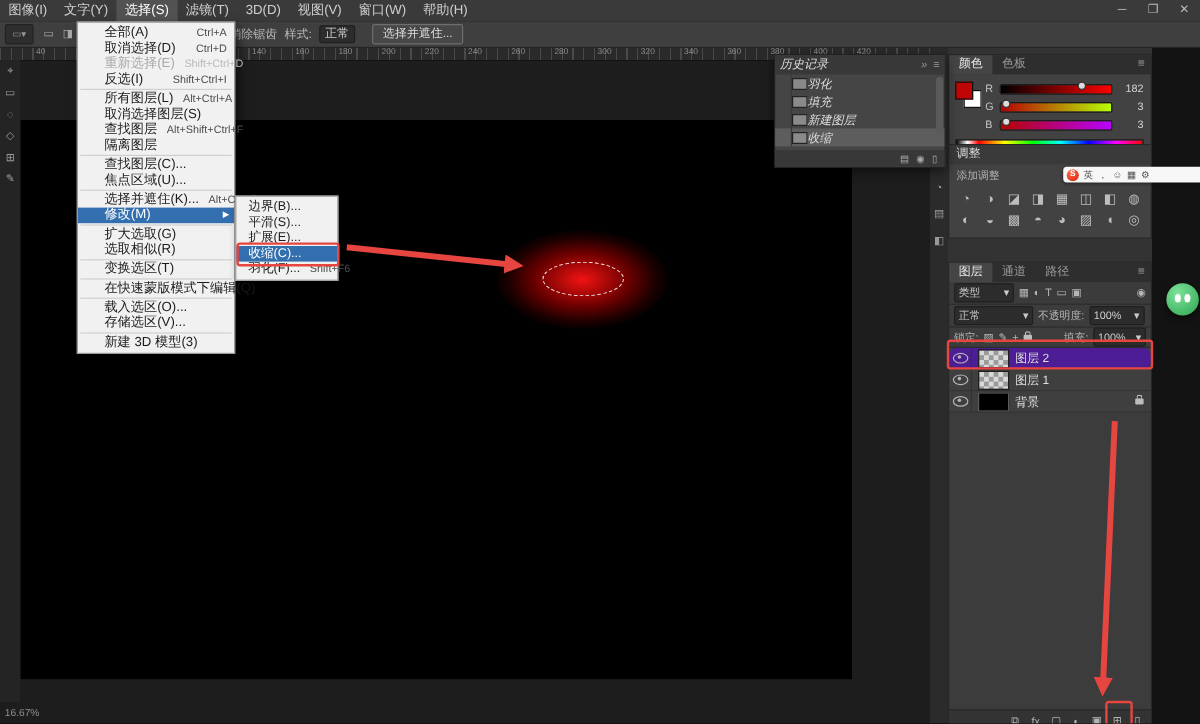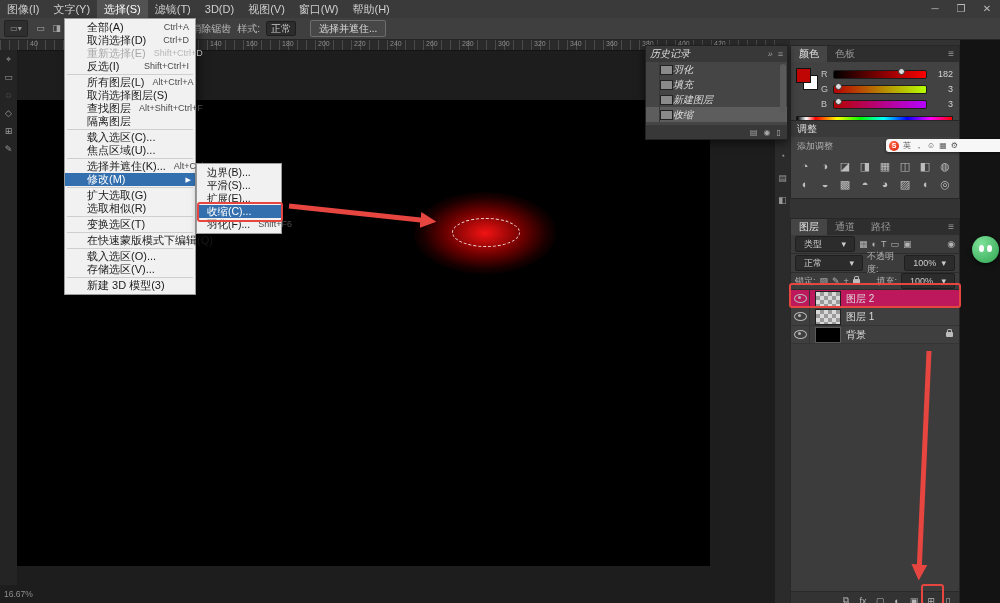--- a/index.html
+++ b/index.html
@@ -85,29 +85,29 @@
   .adj-grid{display:flex;flex-wrap:wrap;padding:4px 2px 0 4px;}
   .adj-grid span{width:20px;height:18px;text-align:center;line-height:18px;font-size:11px;color:#bdbdbd;}
 
   
   #layers-panel{top:178px;height:385px;background:#3c3c3c;}
   .lrow{display:flex;align-items:center;padding:0 4px;gap:4px;font-size:9px;color:#b5b5b5;}
   .row-filter{height:18px;background:#3b3b3b;border-bottom:1px solid #2c2c2c;}
   .row-blend{height:18px;border-bottom:1px solid #2c2c2c;}
   .row-lock{height:16px;border-bottom:1px solid #2c2c2c;}
   .sel{height:14px;background:#2c2c2c;border:1px solid #1f1f1f;border-radius:2px;display:flex;
-       align-items:center;justify-content:space-between;padding:0 8px;font-size:9px;color:#ccc;}
+       align-items:center;justify-content:space-between;padding:0 3px;font-size:9px;color:#ccc;}
   .ficons{display:flex;gap:4px;}
   .ficons span{font-size:9px;color:#b5b5b5;}
   .licons{display:flex;gap:4px;align-items:center;}
   .licons span{font-size:9px;color:#b5b5b5;}
   .layer-list{background:#3f3f3f;}
   .layer-row{display:flex;align-items:center;height:17px;border-bottom:1px solid #343434;gap:5px;
              font-size:10px;color:#ddd;}
-  .layer-row.selected{background:#be185d;}
+  .layer-row.selected{background:#4c1d95;border-radius:6px;}
   .eyecell{width:18px;height:17px;border-right:1px solid #333;display:flex;align-items:center;justify-content:center;}
   .eye{display:inline-block;width:11px;height:7px;border:1px solid #b5b5b5;border-radius:50%;position:relative;}
   .eye::after{content:"";position:absolute;left:3px;top:1px;width:3px;height:3px;background:#b5b5b5;border-radius:50%;}
   .thumb{width:24px;height:14px;border:1px solid #1f1f1f;}
   .thumb.checker{background:conic-gradient(#9a9a9a 25%,#d9d9d9 0 50%,#9a9a9a 0 75%,#d9d9d9 0);background-size:8px 8px;}
   .thumb.black{background:#000;border-color:#5a5a5a;}
   .lock{display:inline-block;width:7px;height:5px;background:#bdbdbd;border-radius:1px;position:relative;}
   .lock::before{content:"";position:absolute;left:1px;top:-3px;width:3px;height:3px;border:1px solid #bdbdbd;
                 border-bottom:none;border-radius:2px 2px 0 0;}
   .layer-empty{height:247px;background:#3c3c3c;}
@@ -452,21 +452,21 @@
       </div>
     <div class="mrow">
         <span class="lab">查找图层</span>
         <span class="sc">Alt+Shift+Ctrl+F</span>
       </div>
     <div class="mrow">
         <span class="lab">隔离图层</span>
       </div>
     <div class="msep" style="height:1px;background:#cfcfcf;margin:1px 2px"></div>
     <div class="mrow">
-        <span class="lab">载入选区(C)...</span>
+        <span class="lab">查找图层(C)...</span>
       </div>
     <div class="mrow">
         <span class="lab">焦点区域(U)...</span>
       </div>
     <div class="msep" style="height:1px;background:#cfcfcf;margin:1px 2px"></div>
     <div class="mrow">
         <span class="lab">选择并遮住(K)...</span>
         <span class="sc">Alt+Ctrl+R</span>
       </div>
     <div class="mrow hl">

